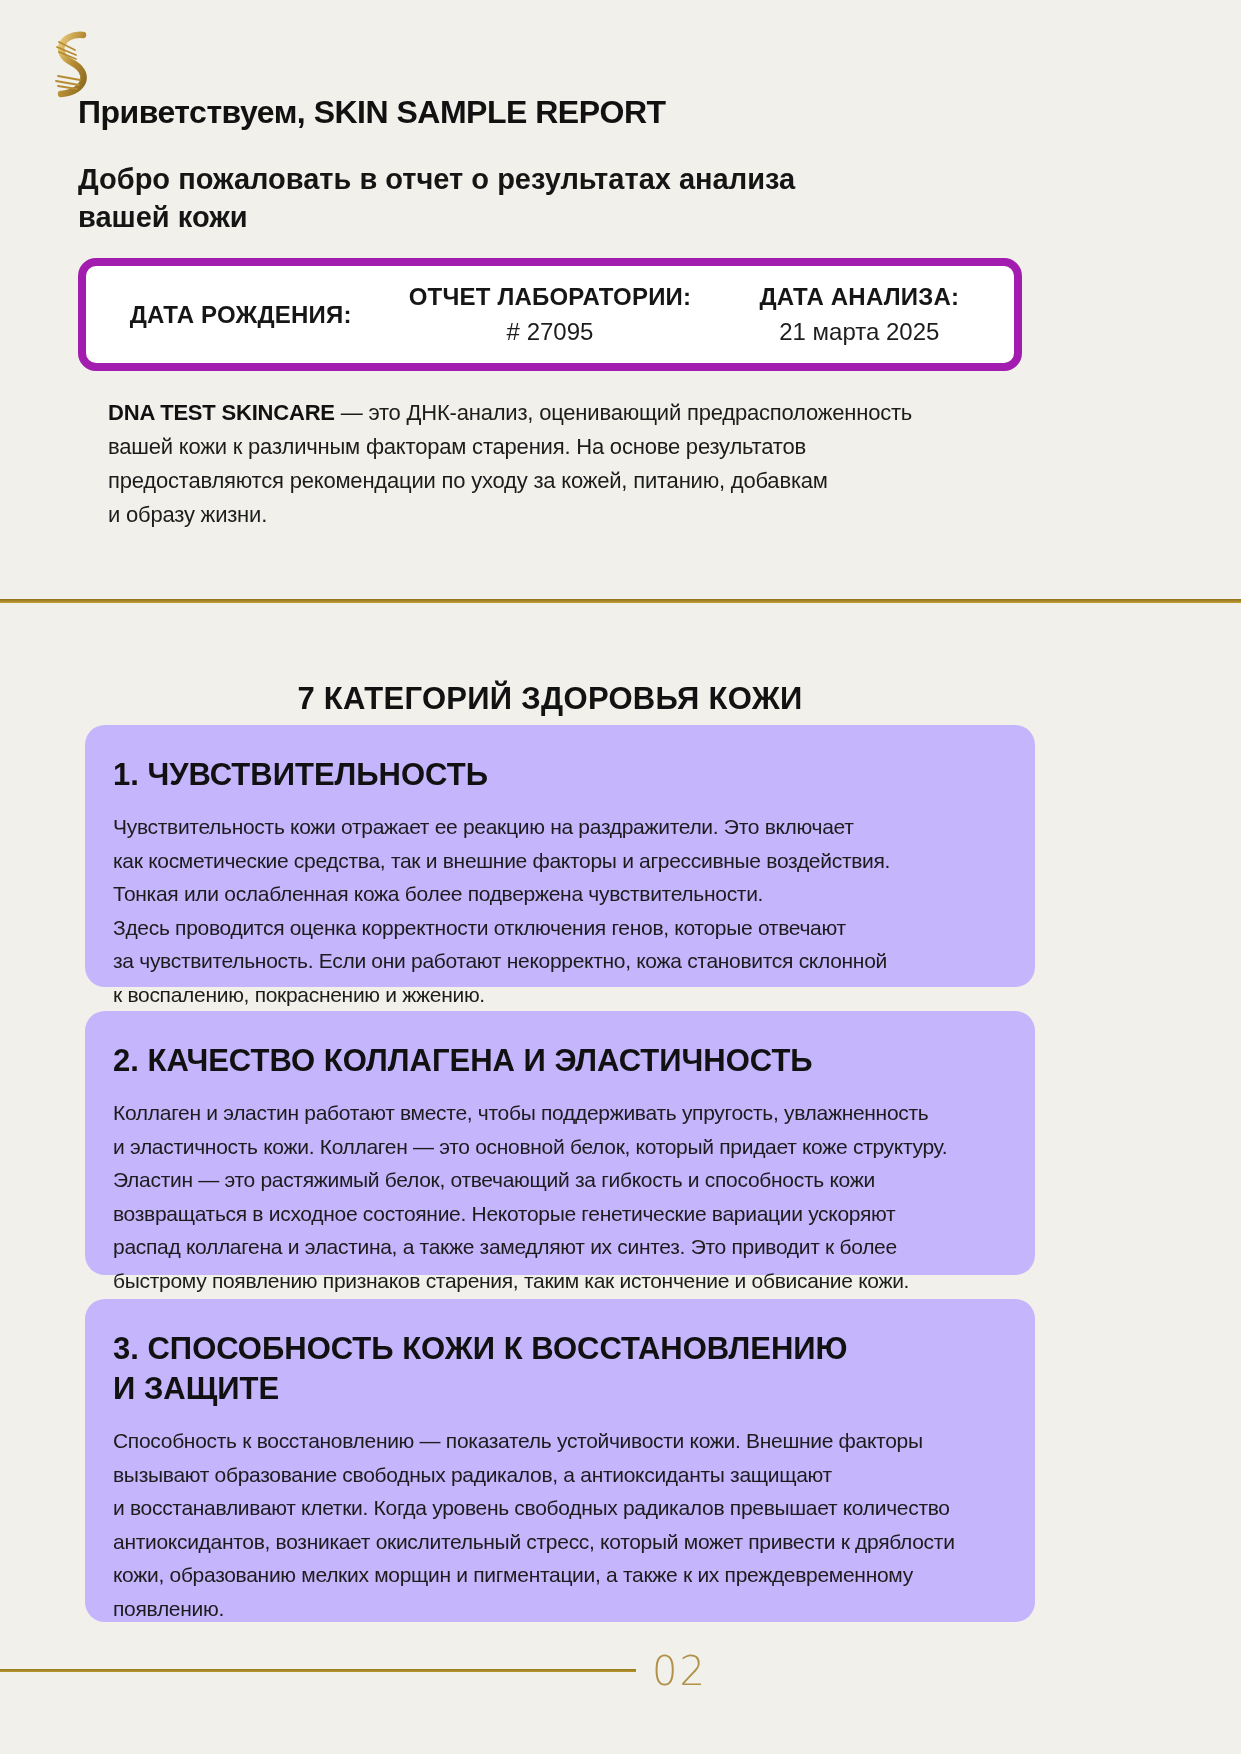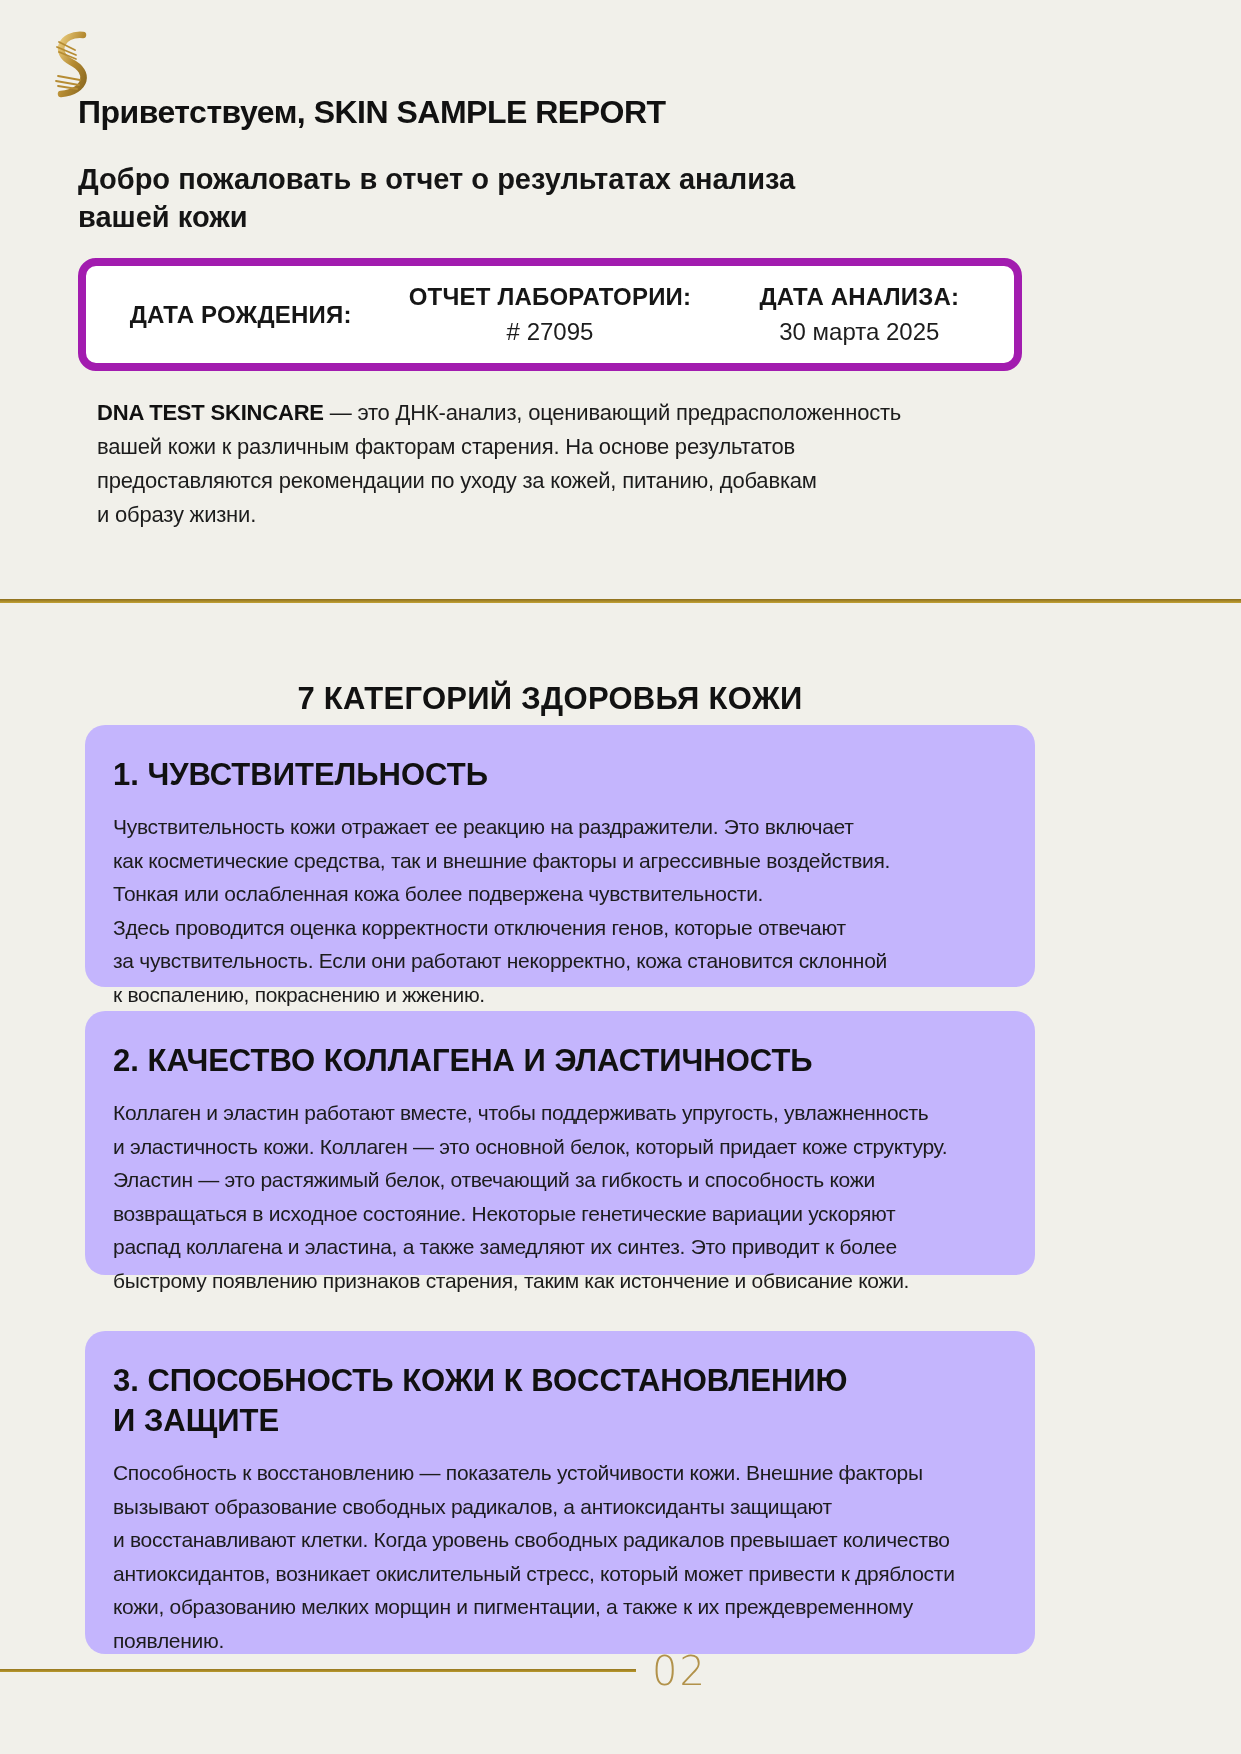--- a/index.html
+++ b/index.html
@@ -25,40 +25,40 @@
   }
   .info-box {
     position:absolute; left:78px; top:258px; width:944px; height:113px;
     background:#ffffff; border:8px solid #a21caf; border-radius:18px;
     display:flex; align-items:center;
   }
   .info-col { flex:1; text-align:center; }
   .info-label { font-size:24px; font-weight:700; letter-spacing:0.2px; color:#161616; }
   .info-value { font-size:24px; font-weight:400; margin-top:7px; color:#1d1d1d; }
   .intro {
-    position:absolute; left:97px; top:396px; width:940px;
+    position:absolute; left:108px; top:396px; width:940px;
     font-size:22px; line-height:34px; color:#1c1c1c;
     white-space:pre-line; letter-spacing:-0.2px;
   }
   .intro-lead { font-weight:800; color:#111; }
   .divider {
     position:absolute; left:0; top:599px; width:1241px; height:4px;
     background:linear-gradient(#8c6e1d,#c2a235);
   }
   .section-heading {
     position:absolute; left:78px; top:681px; width:944px;
     text-align:center; font-size:31px; font-weight:800; letter-spacing:0.3px; color:#121212;
   }
   .card {
     position:absolute; left:85px; width:950px;
     background:#c4b5fd; border-radius:20px; padding:30px 28px;
   }
   .card-1 { top:725px;  height:262px; }
   .card-2 { top:1011px; height:264px; }
-  .card-3 { top:1331px; height:323px; }
+  .card-3 { top:1299px; height:323px; }
   .card-title {
     font-size:31px; font-weight:800; line-height:40px; color:#111;
     white-space:pre-line; letter-spacing:0;
   }
   .card-body {
     margin-top:15px; font-size:21px; line-height:33.5px; color:#1c1c1c;
     white-space:pre-line; letter-spacing:-0.3px;
   }
   .footer-line {
     position:absolute; left:0; top:1669px; width:636px; height:3px;
@@ -100,21 +100,21 @@
 <div class="info-box">
   <div class="info-col">
     <div class="info-label">ДАТА РОЖДЕНИЯ:</div>
   </div>
   <div class="info-col">
     <div class="info-label">ОТЧЕТ ЛАБОРАТОРИИ:</div>
     <div class="info-value"># 27095</div>
   </div>
   <div class="info-col">
     <div class="info-label">ДАТА АНАЛИЗА:</div>
-    <div class="info-value">30 марта 2025</div>
+    <div class="info-value">21 марта 2025</div>
   </div>
 </div>
 
 <p class="intro"><span class="intro-lead">DNA TEST SKINCARE</span><span> — это ДНК-анализ, оценивающий предрасположенность
 вашей кожи к различным факторам старения. На основе результатов
 предоставляются рекомендации по уходу за кожей, питанию, добавкам
 и образу жизни.</span></p>
 
 <div class="divider"></div>
 

